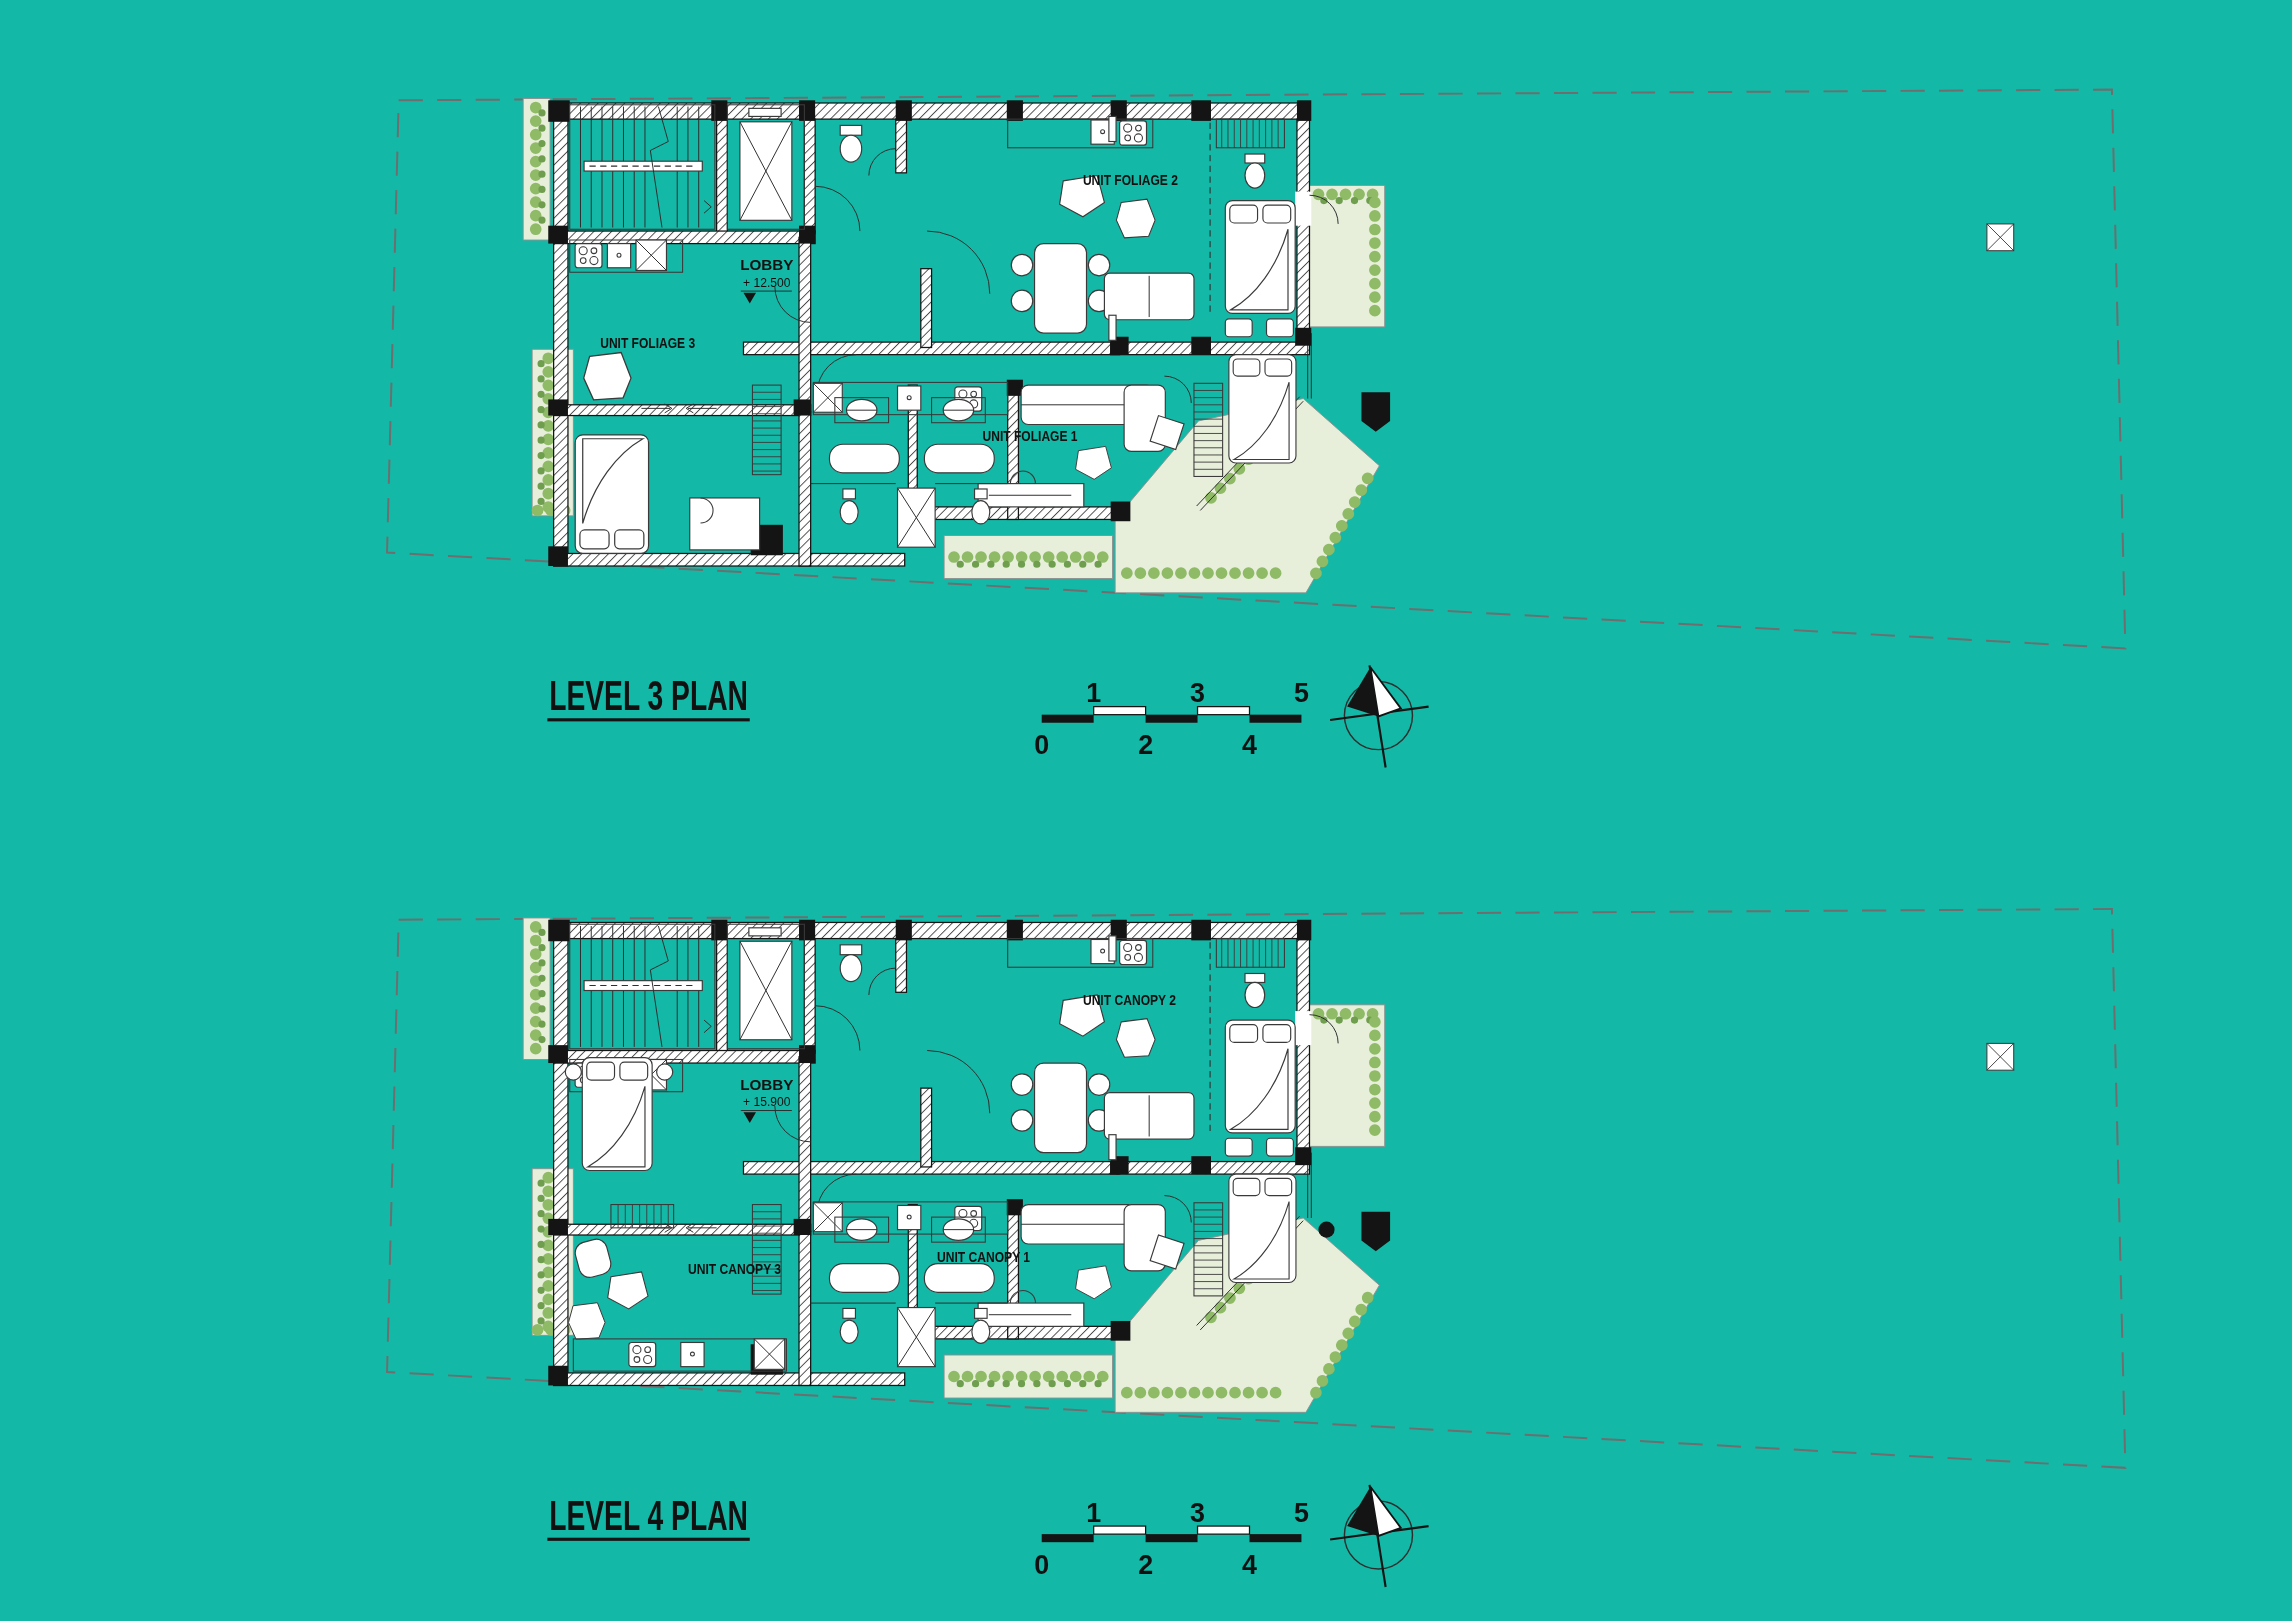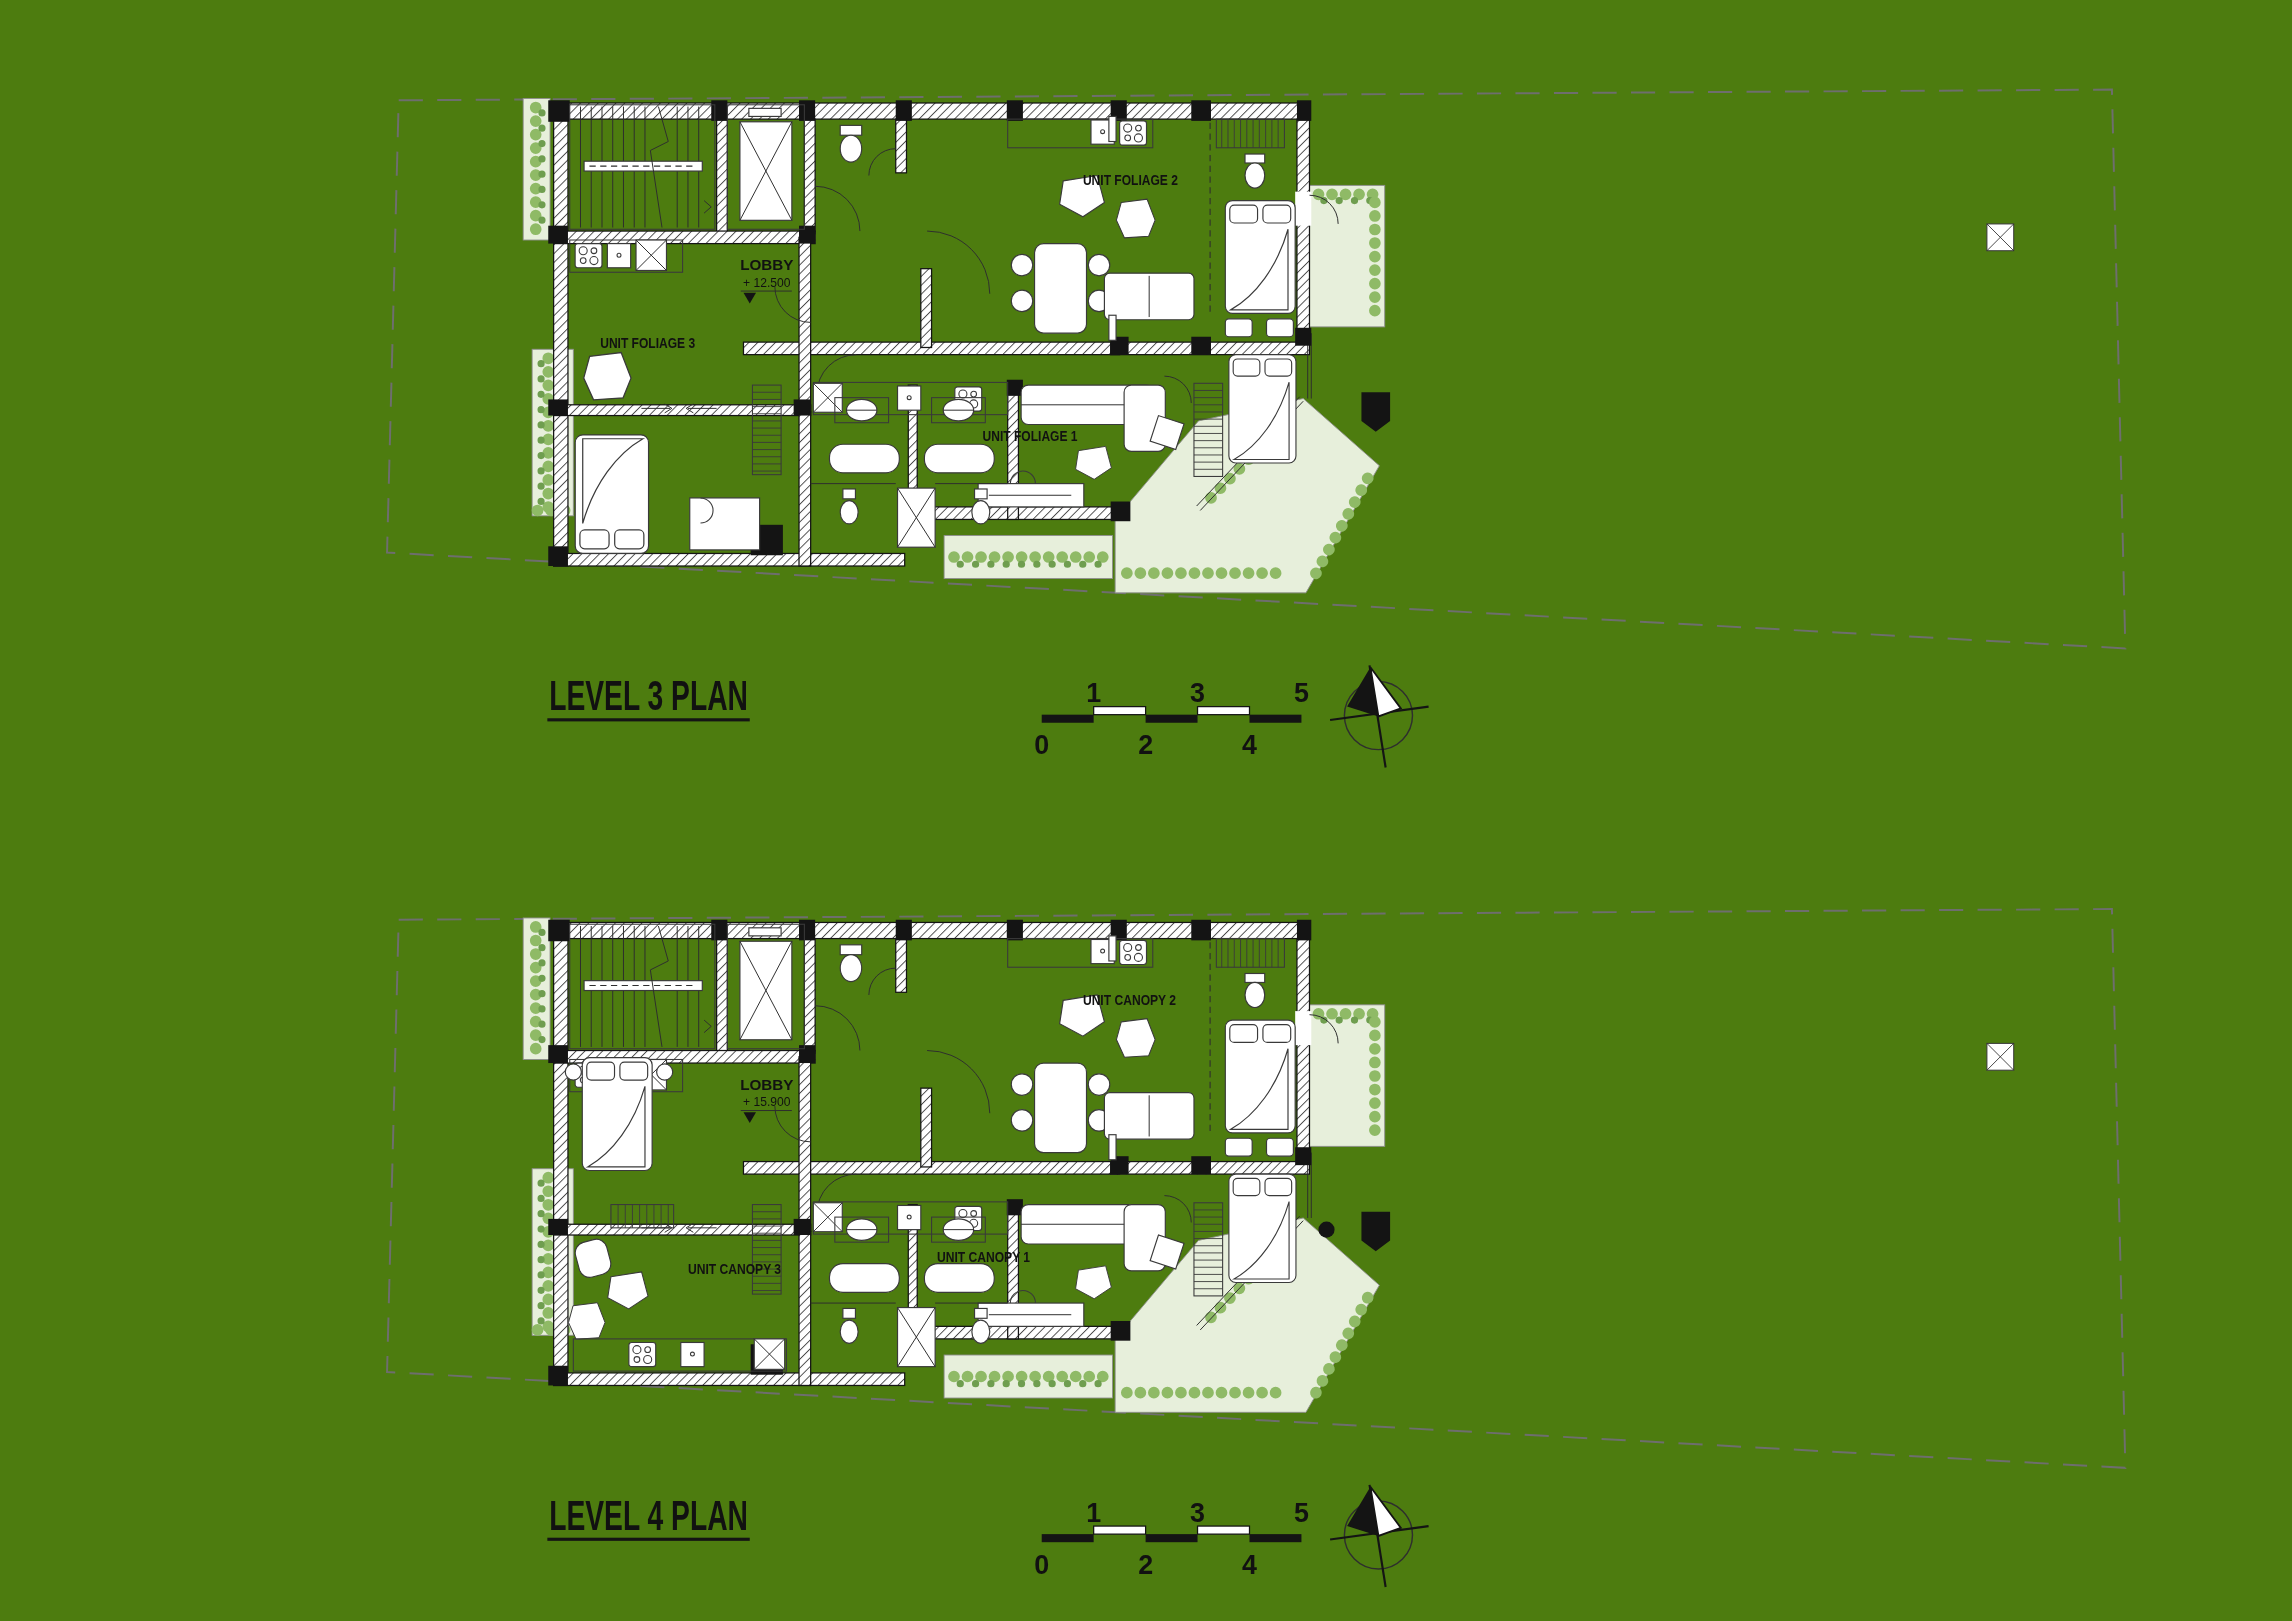--- a/index.html
+++ b/index.html
@@ -1,16 +1,16 @@
 <!DOCTYPE html>
 <html style="font-size:14.3px"><head>
 <meta charset="utf-8">
 <style>
   html,body{margin:0;padding:0;background:#fff;}
-  .page{width:2293px;height:1621px;position:relative;background:#4d7c0f;overflow:hidden;}
+  .page{width:2293px;height:1621px;position:relative;background:#14b8a6;overflow:hidden;}
   svg{display:block;}
   .wall{fill:url(#hatch);stroke:#141414;stroke-width:1.4;}
   .blk{fill:#141414;stroke:none;}
   .furn{fill:#ffffff;stroke:#3a3a3a;stroke-width:1.3;}
   .furn2{fill:none;stroke:#3a3a3a;stroke-width:1.2;}
   .thin{fill:none;stroke:#2e2e2e;stroke-width:1.1;}
   .dashp{fill:none;stroke:#2e2e2e;stroke-width:1.2;stroke-dasharray:7 5;}
   .wash{stroke:#8f8f8f;stroke-width:1;}
   .bound{fill:none;stroke:#6e6e6e;stroke-width:2.2;stroke-dasharray:27 16;}
   .plants path{fill:none;stroke-linecap:round;}

